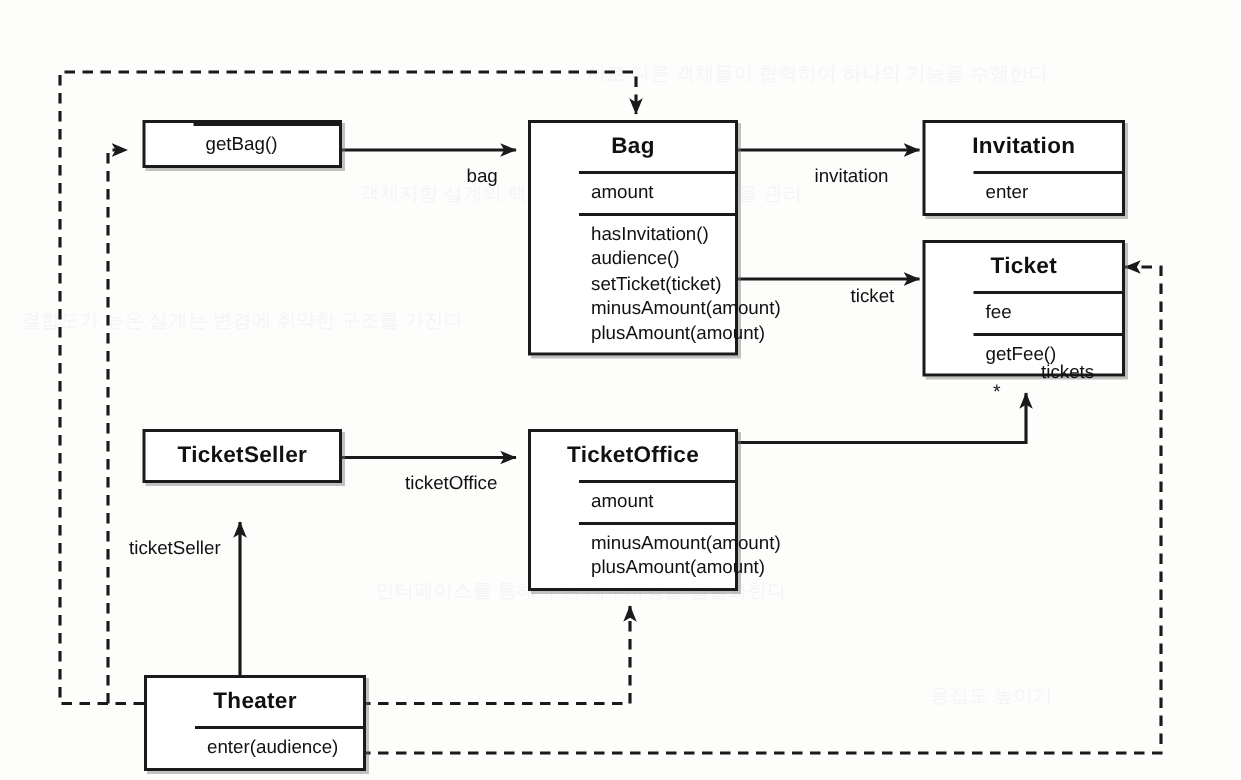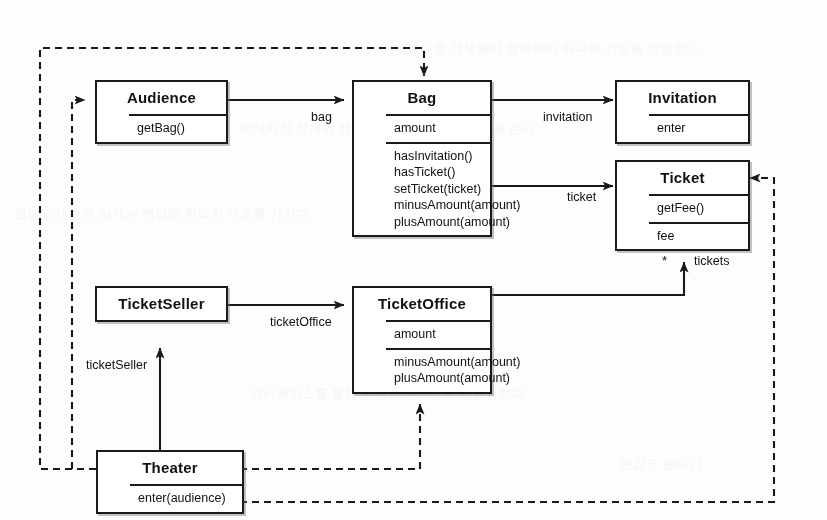--- a/index.html
+++ b/index.html
@@ -104,54 +104,53 @@
   </g>
 </svg>
 
 <div class="bleed" style="left:391px;top:40px;">서로 다른 객체들이 협력하여 하나의 기능을 수행한다</div>
 <div class="bleed" style="left:240px;top:120px;">객체지향 설계의 핵심은 객체 사이의 의존성을 관리</div>
 <div class="bleed" style="left:14px;top:205px;">결합도가 높은 설계는 변경에 취약한 구조를 가진다</div>
 <div class="bleed" style="left:250px;top:385px;">인터페이스를 통해 구현 세부사항을 캡슐화한다</div>
 <div class="bleed" style="left:620px;top:455px;">응집도 높이기</div>
 
 <div class="uml-class" style="left:95px;top:80px;width:133px;">
-  <div class="uml-name">Audience</div>
   <div class="uml-compartment">
     <div class="member">getBag()</div>
   </div>
 </div>
 
 <div class="uml-class" style="left:352px;top:80px;width:140px;">
   <div class="uml-name">Bag</div>
   <div class="uml-compartment">
     <div class="member">amount</div>
   </div>
   <div class="uml-compartment">
     <div class="member">hasInvitation()</div>
-    <div class="member">hasTicket()</div>
+    <div class="member">audience()</div>
     <div class="member">setTicket(ticket)</div>
     <div class="member">minusAmount(amount)</div>
     <div class="member">plusAmount(amount)</div>
   </div>
 </div>
 
 <div class="uml-class" style="left:615px;top:80px;width:135px;">
   <div class="uml-name">Invitation</div>
   <div class="uml-compartment">
     <div class="member">enter</div>
   </div>
 </div>
 
 <div class="uml-class" style="left:615px;top:160px;width:135px;">
   <div class="uml-name">Ticket</div>
   <div class="uml-compartment">
-    <div class="member">getFee()</div>
+    <div class="member">fee</div>
   </div>
   <div class="uml-compartment">
-    <div class="member">fee</div>
+    <div class="member">getFee()</div>
   </div>
 </div>
 
 <div class="uml-class" style="left:95px;top:286px;width:133px;">
   <div class="uml-name">TicketSeller</div>
 </div>
 
 <div class="uml-class" style="left:352px;top:286px;width:140px;">
   <div class="uml-name">TicketOffice</div>
   <div class="uml-compartment">
@@ -167,15 +166,15 @@
   <div class="uml-name">Theater</div>
   <div class="uml-compartment">
     <div class="member">enter(audience)</div>
   </div>
 </div>
 
 <div class="edge-label" style="left:311px;top:110px;">bag</div>
 <div class="edge-label" style="left:543px;top:110px;">invitation</div>
 <div class="edge-label" style="left:567px;top:190px;">ticket</div>
 <div class="mult-label" style="left:662px;top:253px;">*</div>
-<div class="edge-label" style="left:694px;top:254px;">tickets</div>
+<div class="edge-label" style="left:694px;top:241px;">tickets</div>
 <div class="edge-label" style="left:270px;top:315px;">ticketOffice</div>
 <div class="edge-label" style="left:86px;top:358px;">ticketSeller</div>
 
 </body></html>

